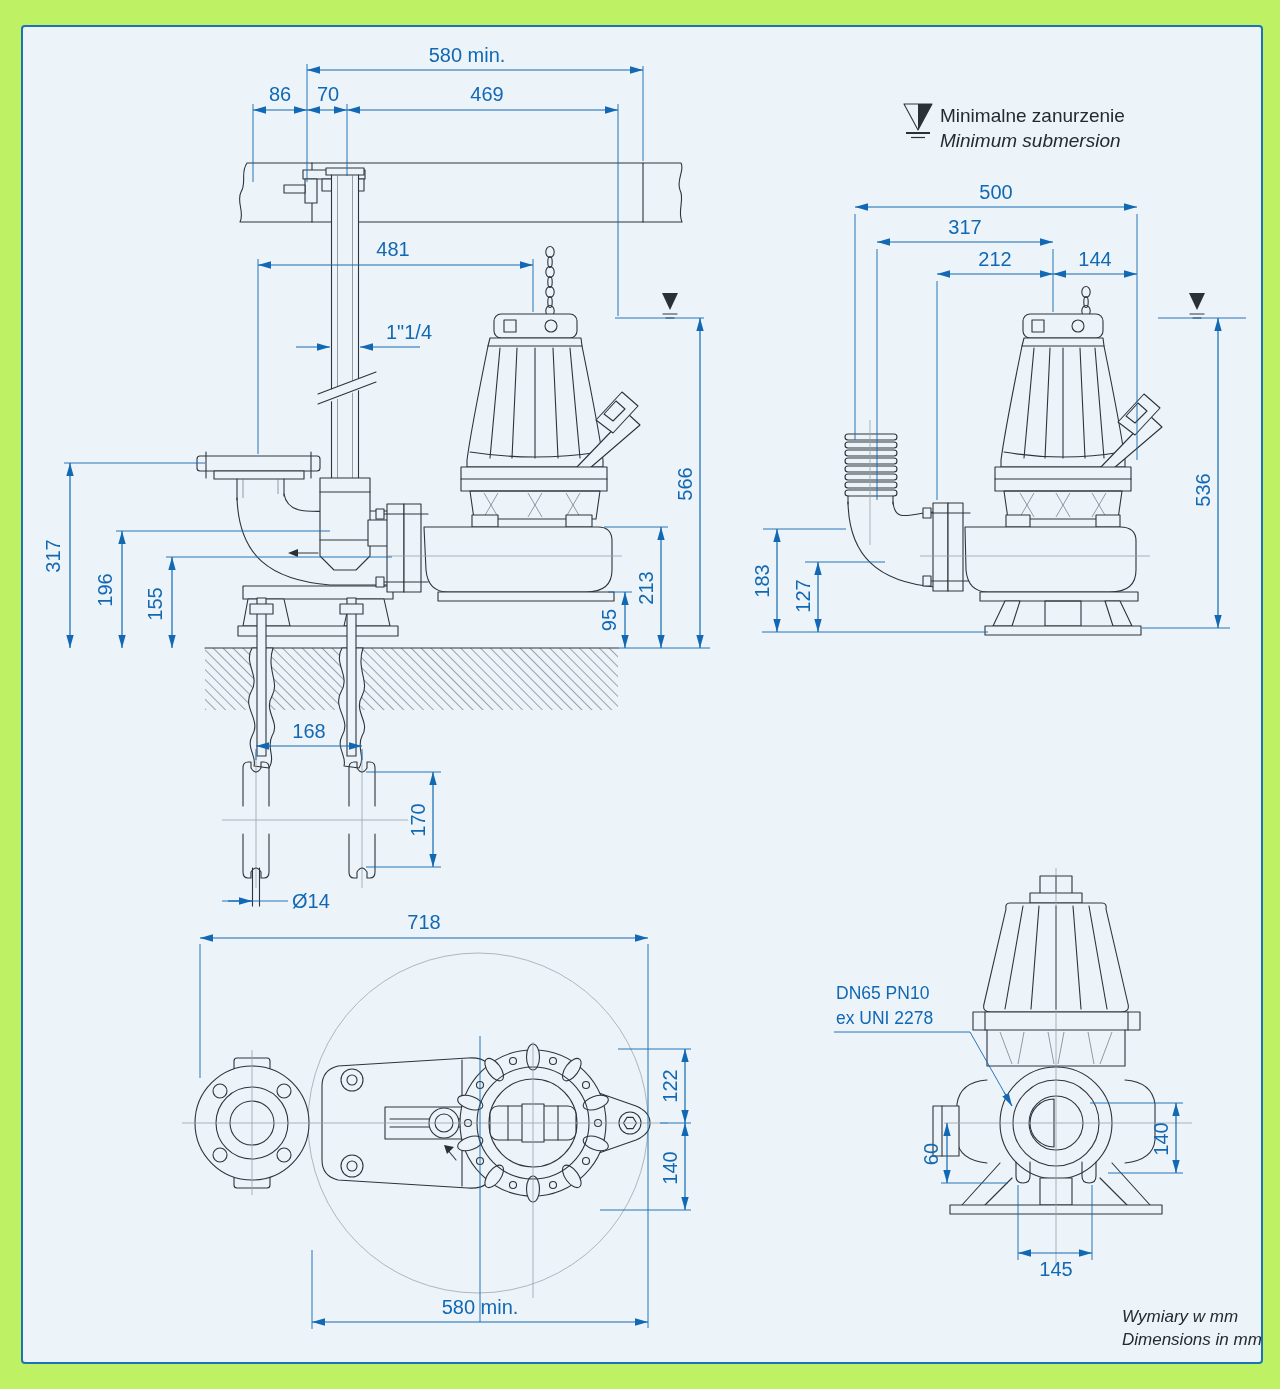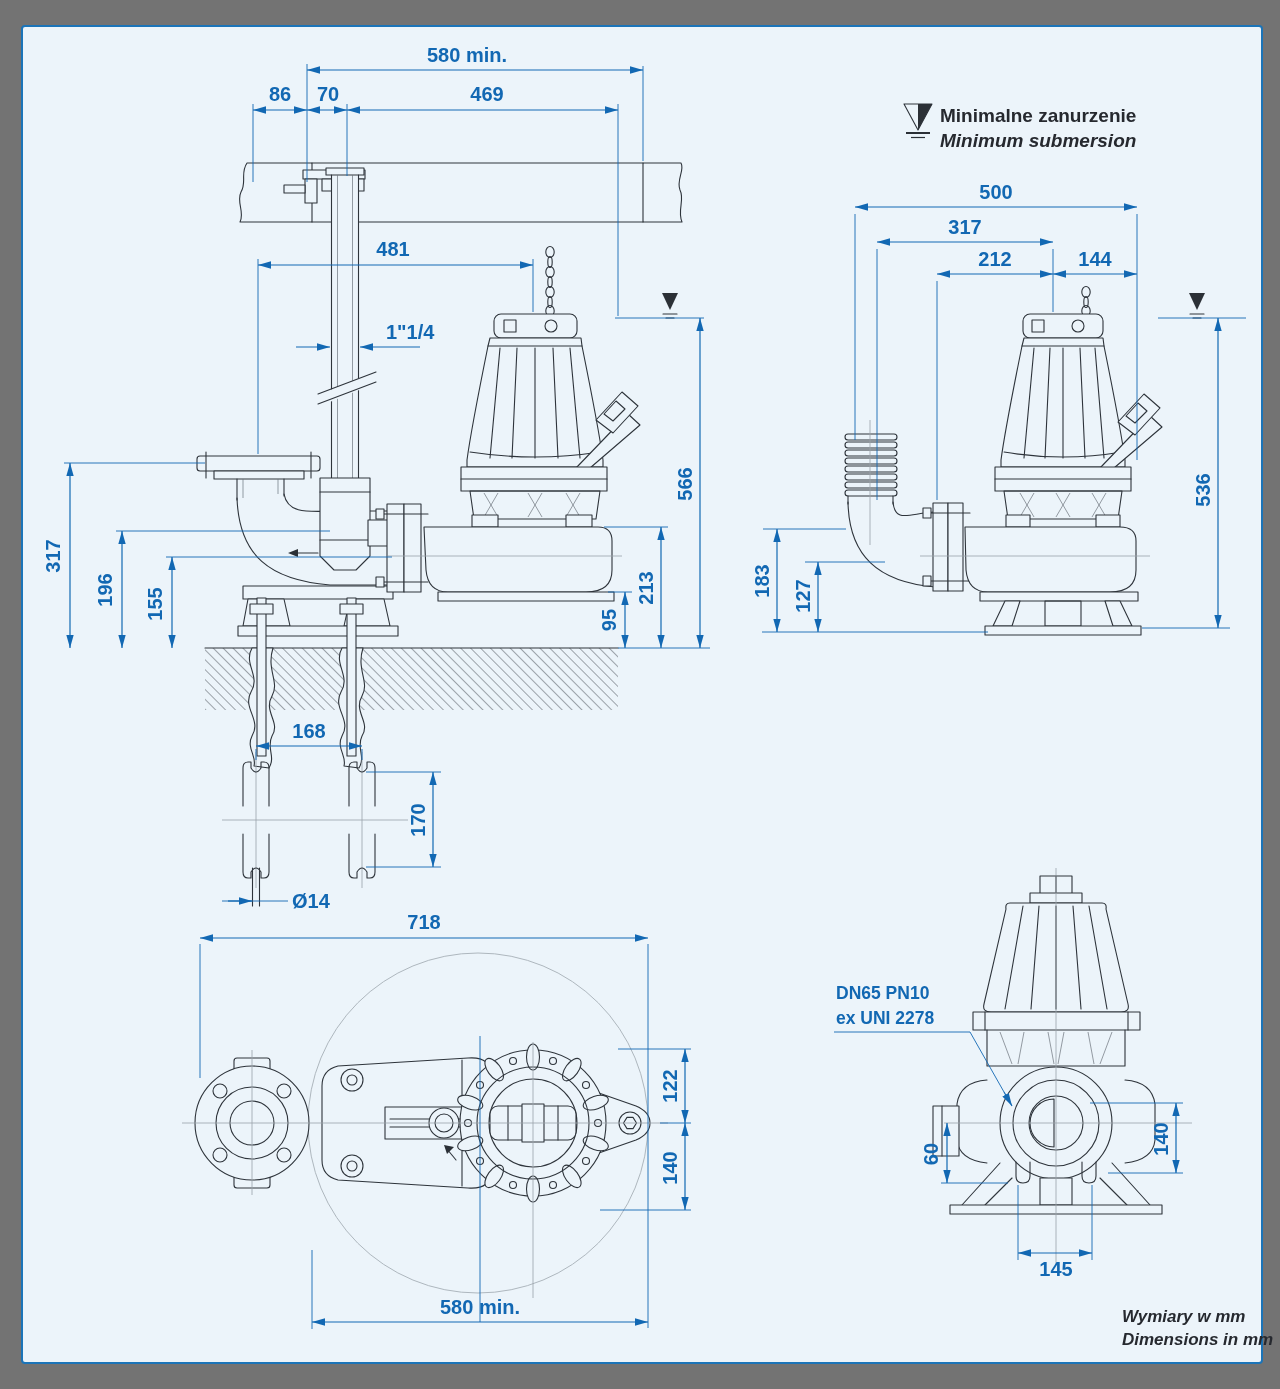--- a/index.html
+++ b/index.html
@@ -1,17 +1,17 @@
 <!DOCTYPE html>
 <html><head>
 <meta charset="utf-8">
 <style>
   html,body{margin:0;padding:0;background:#fff;}
-  .stage{position:relative;width:1280px;height:1389px;background:#737373;overflow:hidden;
-         font-family:"Liberation Sans",sans-serif;font-weight:bold;}
+  .stage{position:relative;width:1280px;height:1389px;background:#bef264;overflow:hidden;
+         font-family:"Liberation Sans",sans-serif;}
   svg{position:absolute;left:0;top:0;}
   .ln{stroke:#2e343b;stroke-width:1.1;fill:none;stroke-linecap:round;stroke-linejoin:round;}
   .lnf{stroke:#2e343b;stroke-width:1.1;fill:#ecf4fa;stroke-linejoin:round;}
   .thin{stroke:#6b737b;stroke-width:0.7;fill:none;}
   .cl{stroke:#9aa2a9;stroke-width:0.8;fill:none;}
   .env{stroke:#aeb7be;stroke-width:1;fill:none;}
   .dim{stroke:#1268b3;stroke-width:1.2;fill:none;}
   .ext{stroke:#1268b3;stroke-width:0.9;fill:none;}
   .dt{fill:#1268b3;font-family:"Liberation Sans",sans-serif;font-size:20px;}
   .dtm{text-anchor:middle;}

